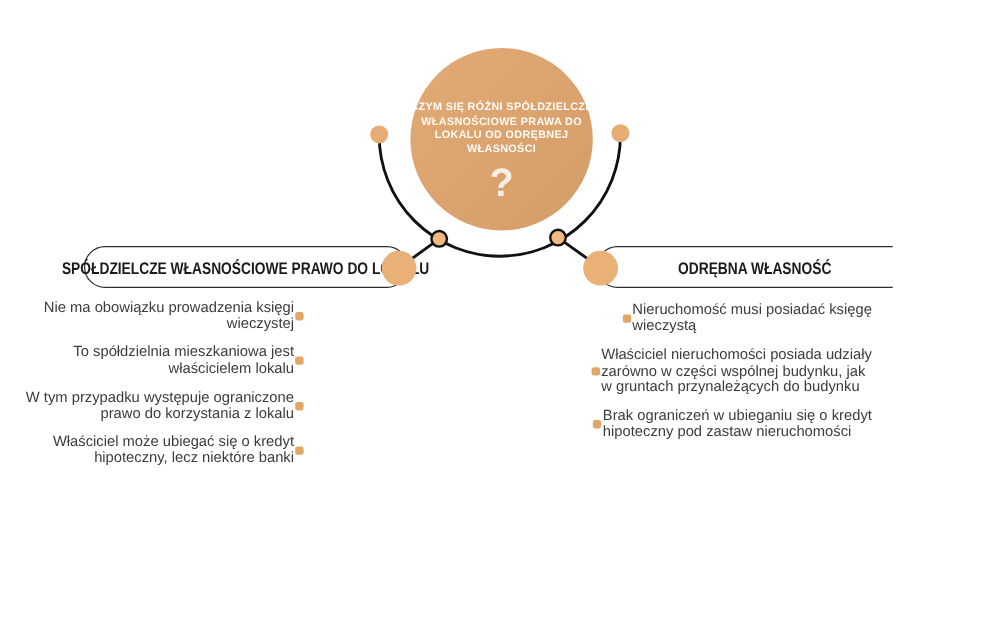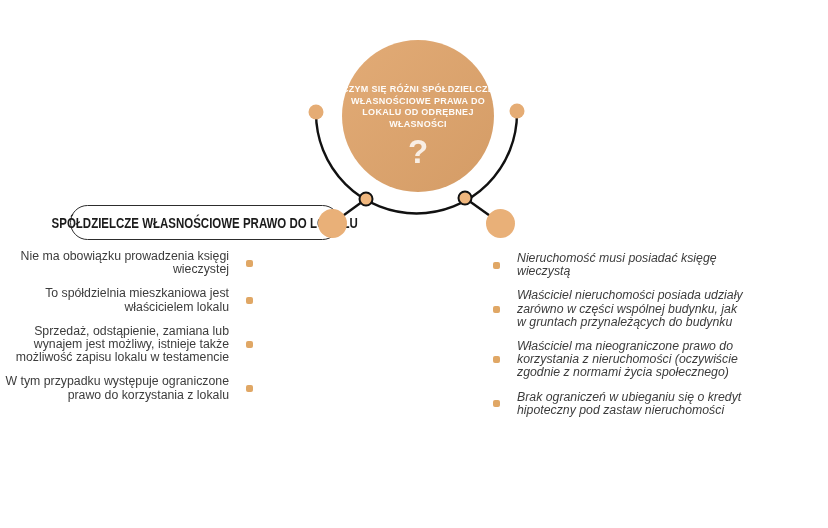--- a/index.html
+++ b/index.html
@@ -41,22 +41,22 @@
   .big-dot{
     position:absolute;width:29px;height:29px;border-radius:50%;
     background:#E9B078;z-index:3;
   }
   .big-dot-left{left:318px;top:193px;}
   .big-dot-right{left:486px;top:193px;}
 
   
   .col{position:absolute;display:flex;flex-direction:column;gap:11px;z-index:2;}
   .col-left{top:234px;right:491px;align-items:flex-end;}
-  .col-right{top:236px;left:493px;align-items:flex-start;font-style:italic;}
-  .row{display:flex;align-items:center;gap:17px;}
+  .col-right{top:236px;left:493px;align-items:flex-end;}
+  .row{display:flex;align-items:center;gap:1px;}
   .bullet{
     width:7px;height:7px;border-radius:2px;background:#E0A765;flex:0 0 auto;
   }
   .item-text{
     font-size:12.3px;line-height:13.2px;color:#3c3c3c;white-space:pre-line;
     max-width:272px;
   }
   .col-left .item-text{text-align:right;}
   .col-right .item-text{text-align:left;}
 </style>
@@ -90,66 +90,62 @@
   <div class="center-text">CZYM SIĘ RÓŻNI SPÓŁDZIELCZE
 WŁASNOŚCIOWE PRAWA DO
 LOKALU OD ODRĘBNEJ
 WŁASNOŚCI</div>
   <div class="center-qmark">?</div>
 
   <div class="pill pill-left">
     <span class="pill-label">SPÓŁDZIELCZE WŁASNOŚCIOWE PRAWO DO LOKALU</span>
   </div>
 
+  <div class="pill pill-right">
+    <span class="pill-label">ODRĘBNA WŁASNOŚĆ</span>
+  </div>
 
   <div class="big-dot big-dot-left"></div>
   <div class="big-dot big-dot-right"></div>
 
   <div class="col col-left">
     <div class="row">
       <span class="item-text">Nie ma obowiązku prowadzenia księgi
 wieczystej</span>
       <span class="bullet"></span>
     </div>
     <div class="row">
       <span class="item-text">To spółdzielnia mieszkaniowa jest
 właścicielem lokalu</span>
       <span class="bullet"></span>
     </div>
     <div class="row">
-      <span class="item-text">Sprzedaż, odstąpienie, zamiana lub
-wynajem jest możliwy, istnieje także
-możliwość zapisu lokalu w testamencie</span>
+      <span class="item-text">W tym przypadku występuje ograniczone
+prawo do korzystania z lokalu</span>
       <span class="bullet"></span>
     </div>
     <div class="row">
-      <span class="item-text">W tym przypadku występuje ograniczone
-prawo do korzystania z lokalu</span>
+      <span class="item-text">Właściciel może ubiegać się o kredyt
+hipoteczny, lecz niektóre banki</span>
       <span class="bullet"></span>
     </div>
   </div>
 
   <div class="col col-right">
     <div class="row">
       <span class="bullet"></span>
       <span class="item-text">Nieruchomość musi posiadać księgę
 wieczystą</span>
     </div>
     <div class="row">
       <span class="bullet"></span>
       <span class="item-text">Właściciel nieruchomości posiada udziały
 zarówno w części wspólnej budynku, jak
 w gruntach przynależących do budynku</span>
     </div>
     <div class="row">
       <span class="bullet"></span>
-      <span class="item-text">Właściciel ma nieograniczone prawo do
-korzystania z nieruchomości (oczywiście
-zgodnie z normami życia społecznego)</span>
-    </div>
-    <div class="row">
-      <span class="bullet"></span>
       <span class="item-text">Brak ograniczeń w ubieganiu się o kredyt
 hipoteczny pod zastaw nieruchomości</span>
     </div>
   </div>
 
 </div>
 
 </body></html>

